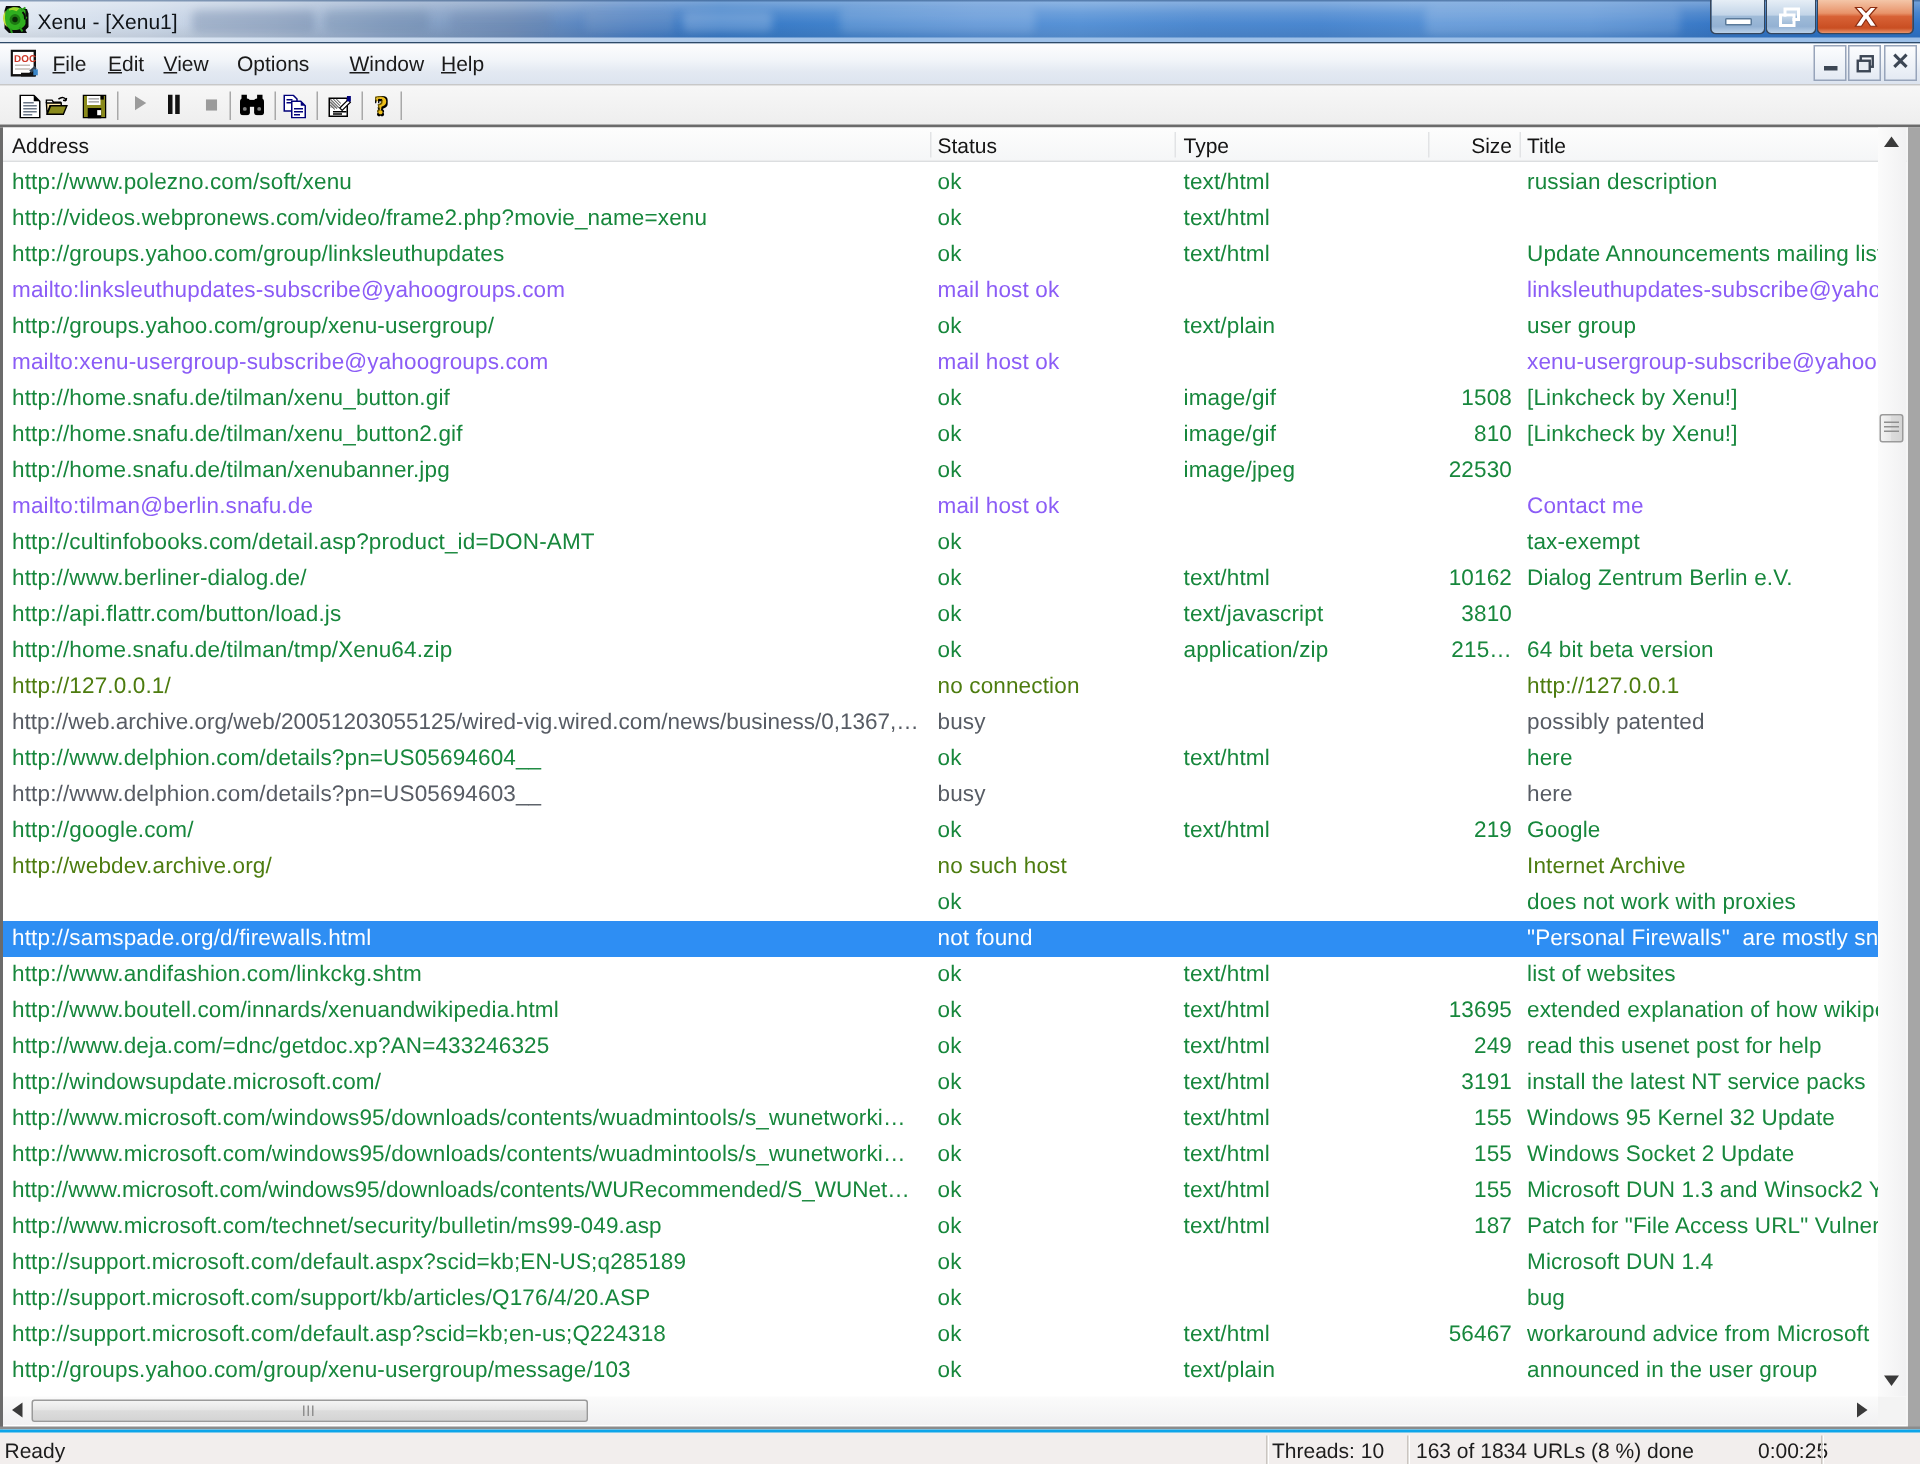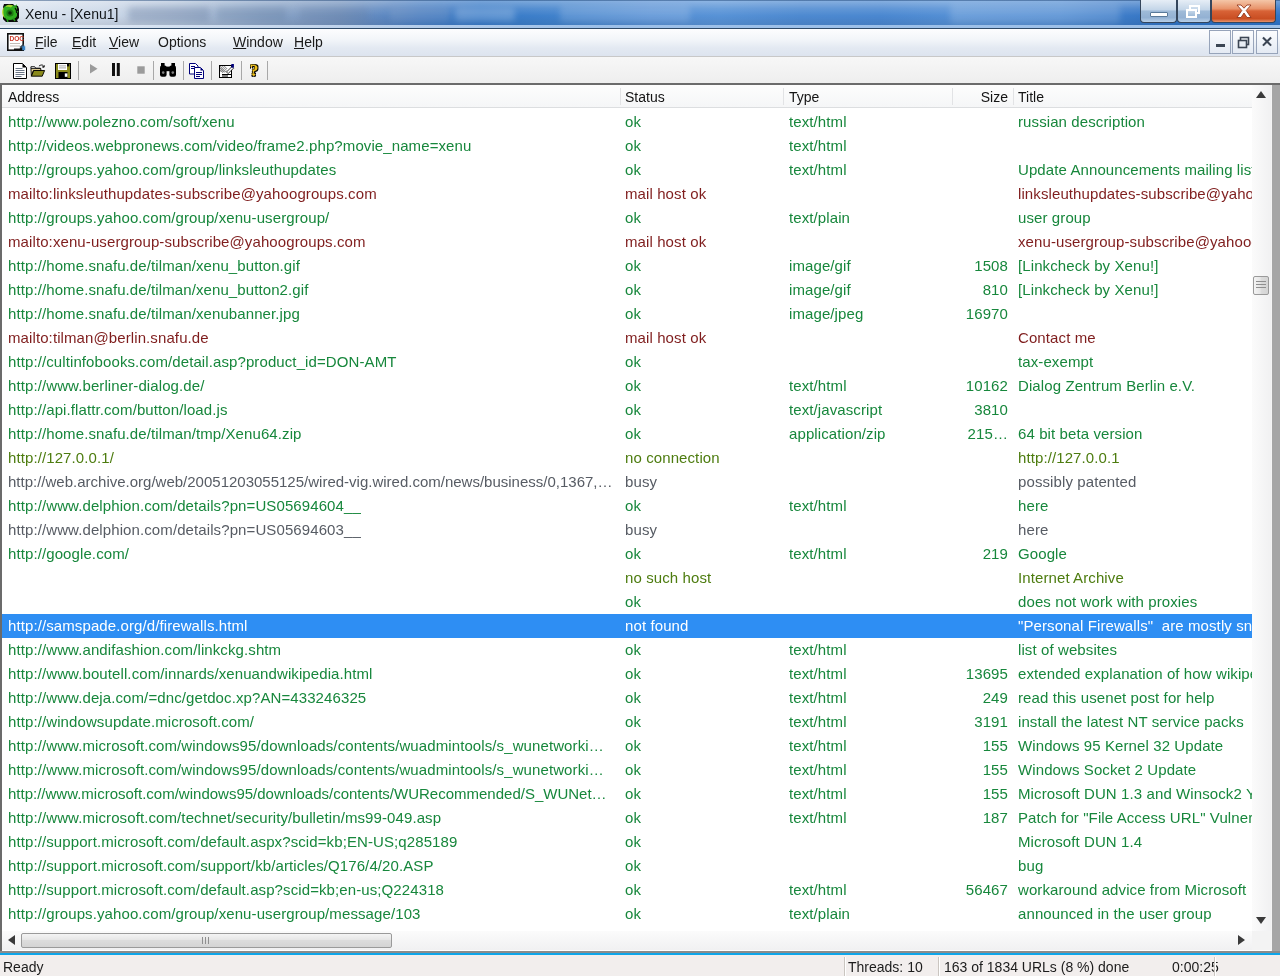--- a/index.html
+++ b/index.html
@@ -41,21 +41,21 @@
 #header .vsep{position:absolute;top:3px;width:1px;height:17px;background:#e2e3e5}
 #listbg{left:2px;top:108px;width:1250px;height:823px;background:#fff}
 #rows{left:2px;top:110px;width:1250px;height:816px;overflow:hidden}
 .row{position:absolute;left:0;width:1250px;height:24px;line-height:24px;font-size:15px;letter-spacing:0.1px;white-space:nowrap}
 .row span{position:absolute;top:0;height:24px}
 .ca{left:6px;width:608px;overflow:hidden}
 .cs{left:623px}
 .ct{left:787px}
 .cz{left:846px;width:160px;text-align:right}
 .cti{left:1016px;width:234px;overflow:hidden}
-.g{color:#17873c}.m{color:#7f1d1d}.r{color:#4d7c0f}.b{color:#575c64}
+.g{color:#17873c}.m{color:#8b5cf6}.r{color:#4d7c0f}.b{color:#575c64}
 .sel{background:#2e8ef3;color:#fff}
 
 #vsb{left:1252px;top:85px;width:19px;height:846px;background:linear-gradient(90deg,#fbfbfb,#f1f1f2)}
 #hsb{left:2px;top:931px;width:1250px;height:19px;background:linear-gradient(180deg,#fbfbfb,#f1f1f2)}
 #hcorner{left:1252px;top:931px;width:19px;height:19px;background:#f3f3f3}
 .thumb{position:absolute;border:1px solid #9a9a9a;border-radius:2px;background:linear-gradient(180deg,#f4f4f4,#e6e6e6 45%,#dcdcdc 50%,#d4d4d4)}
 #vthumb{left:1px;top:191px;width:16px;height:19px;background:linear-gradient(90deg,#f4f4f4,#e6e6e6 45%,#dcdcdc 50%,#d4d4d4)}
 .arr{position:absolute;width:0;height:0}
 
 #bline{left:0;top:951px;width:1280px;height:2px;background:#8c8c8c}
@@ -255,21 +255,21 @@
       <span class="ca">http://home.snafu.de/tilman/xenu_button2.gif</span>
       <span class="cs">ok</span>
       <span class="ct">image/gif</span>
       <span class="cz">810</span>
       <span class="cti">[Linkcheck by Xenu!]</span>
     </div>
     <div class="row g" style="top:192px">
       <span class="ca">http://home.snafu.de/tilman/xenubanner.jpg</span>
       <span class="cs">ok</span>
       <span class="ct">image/jpeg</span>
-      <span class="cz">16970</span>
+      <span class="cz">22530</span>
     </div>
     <div class="row m" style="top:216px">
       <span class="ca">mailto:tilman@berlin.snafu.de</span>
       <span class="cs">mail host ok</span>
       <span class="cti">Contact me</span>
     </div>
     <div class="row g" style="top:240px">
       <span class="ca">http://cultinfobooks.com/detail.asp?product_id=DON-AMT</span>
       <span class="cs">ok</span>
       <span class="cti">tax-exempt</span>
@@ -316,20 +316,21 @@
       <span class="cti">here</span>
     </div>
     <div class="row g" style="top:432px">
       <span class="ca">http://google.com/</span>
       <span class="cs">ok</span>
       <span class="ct">text/html</span>
       <span class="cz">219</span>
       <span class="cti">Google</span>
     </div>
     <div class="row r" style="top:456px">
+      <span class="ca">http://webdev.archive.org/</span>
       <span class="cs">no such host</span>
       <span class="cti">Internet Archive</span>
     </div>
     <div class="row g" style="top:480px">
       <span class="cs">ok</span>
       <span class="cti">does not work with proxies</span>
     </div>
     <div class="row sel" style="top:504px">
       <span class="ca">http://samspade.org/d/firewalls.html</span>
       <span class="cs">not found</span>

